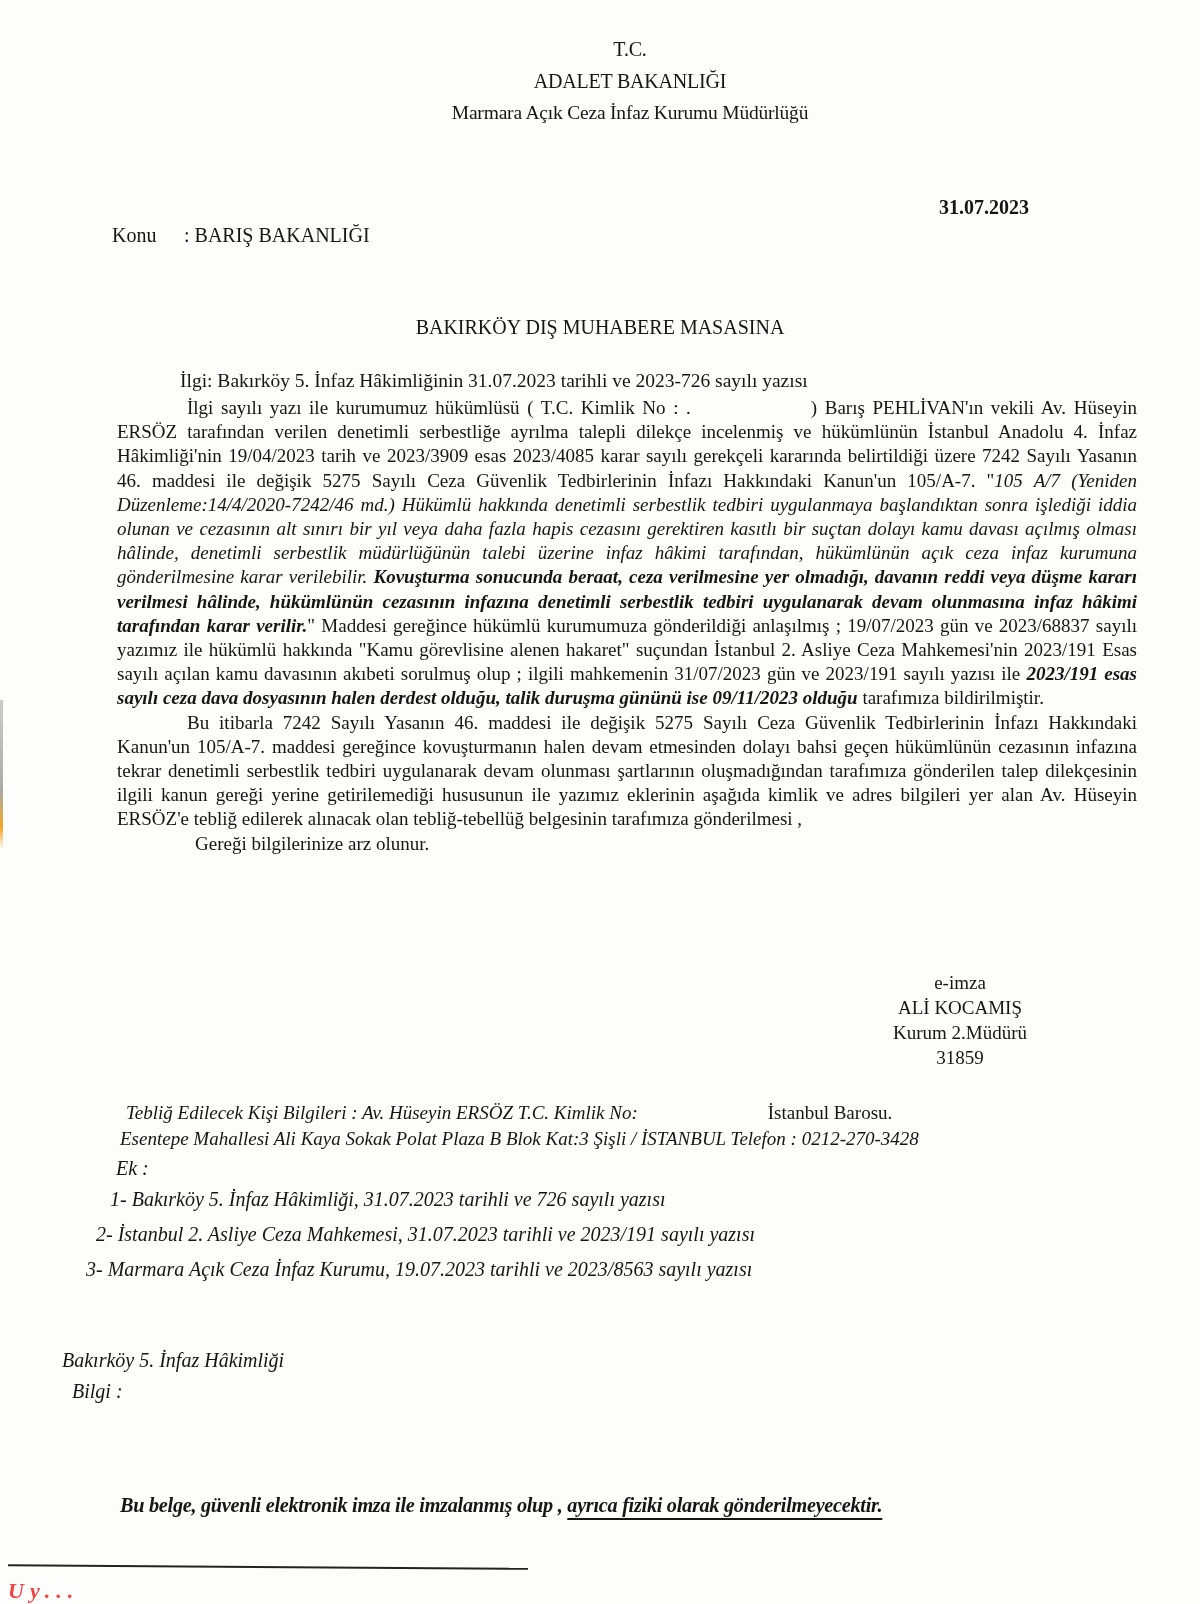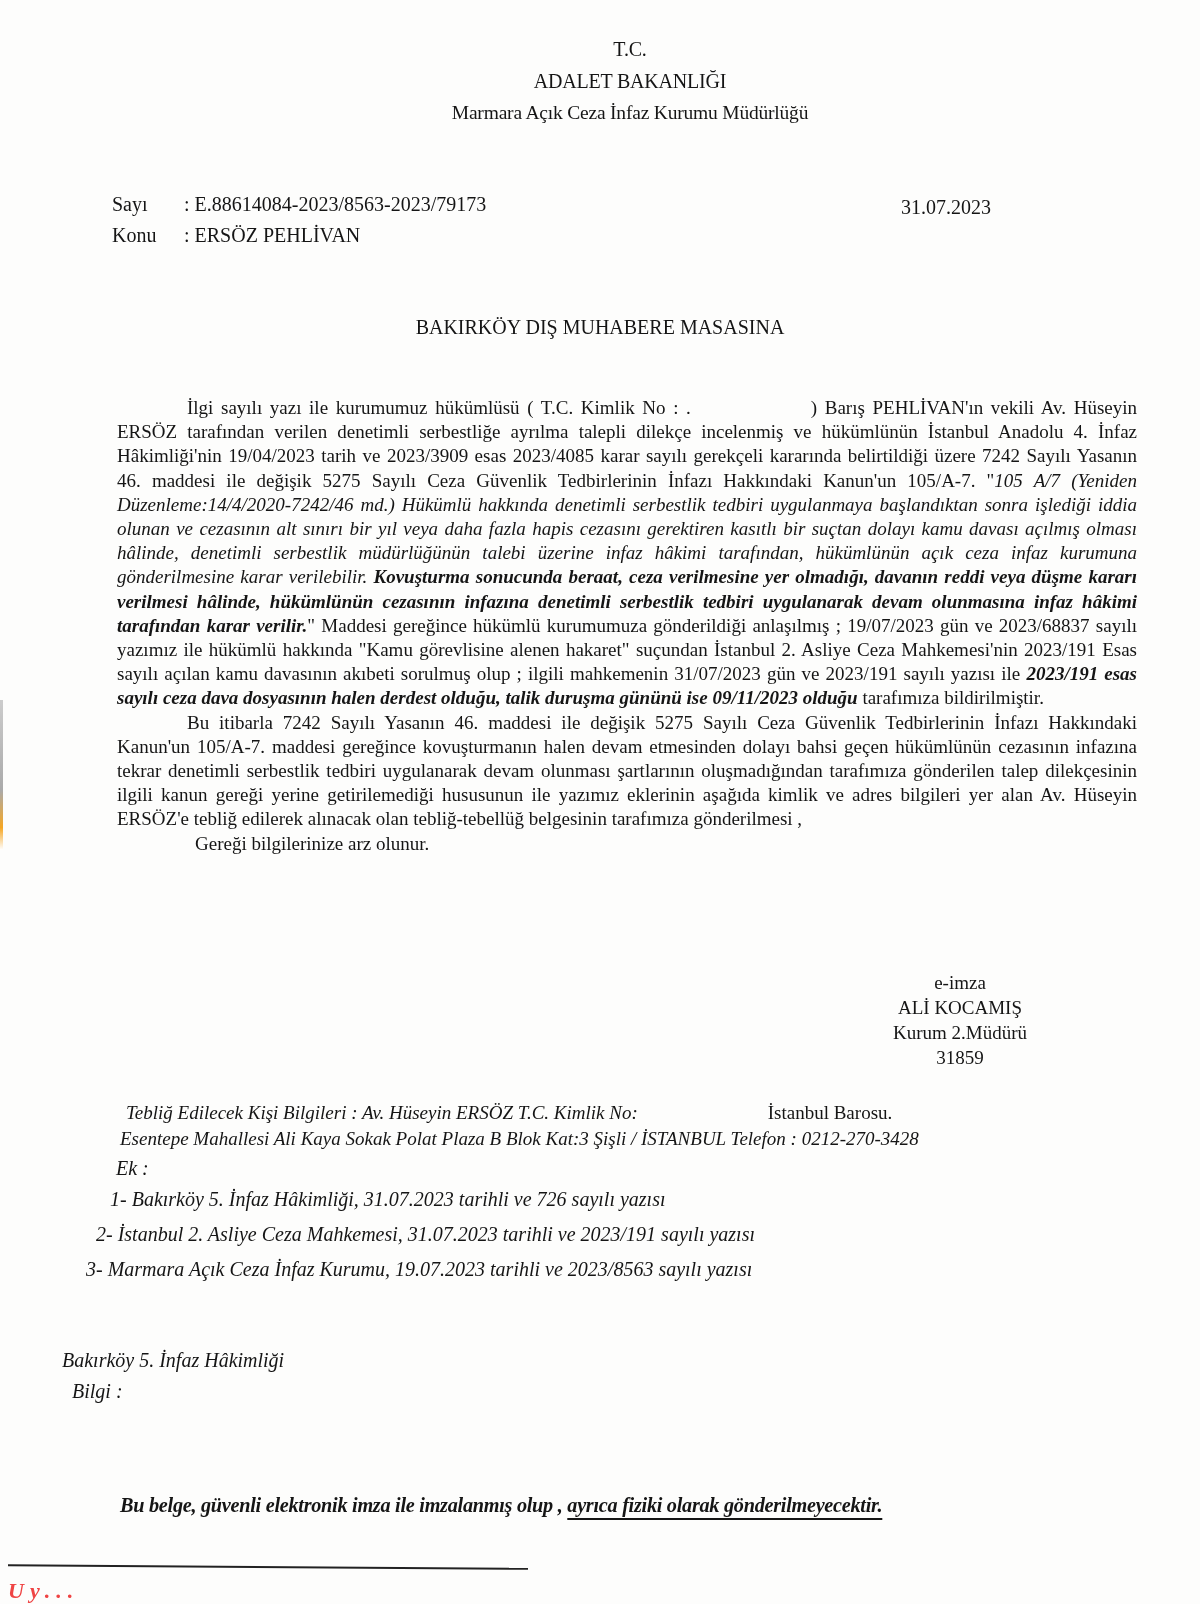--- a/index.html
+++ b/index.html
@@ -46,29 +46,27 @@
 </head>
 <body>
 
 <div class="page">
   <div class="left-edge"></div>
 
   <div class="abs hdr tc">T.C.</div>
   <div class="abs hdr ab">ADALET BAKANLIĞI</div>
   <div class="abs hdr mk">Marmara Açık Ceza İnfaz Kurumu Müdürlüğü</div>
 
-  <div class="abs meta" style="top:193px; left:112px;">
-    <span class="lbl">Sayı</span><span>: E.88614084-2023/8563-2023/79173</span>
+  <div class="abs meta" style="top:224px; left:112px;">
+    <span class="lbl">Konu</span><span>: BARIŞ BAKANLIĞI</span>
   </div>
-  <div class="abs meta" style="top:224px; left:112px;">
-    <span class="lbl">Konu</span><span>: ERSÖZ PEHLİVAN</span>
-  </div>
-  <div class="abs meta" style="top:196px; left:901px;">31.07.2023</div>
+  <div class="abs meta" style="top:196px; left:939px;font-weight:bold;">31.07.2023</div>
 
   <div class="abs addr">BAKIRKÖY DIŞ MUHABERE MASASINA</div>
+  <div class="abs ilgi">İlgi: Bakırköy 5. İnfaz Hâkimliğinin 31.07.2023 tarihli ve 2023-726 sayılı yazısı</div>
 
   <div class="body-text">
     <p><span>İlgi sayılı yazı ile kurumumuz hükümlüsü ( T.C. Kimlik No : .</span><span class="redact"></span><span>) Barış PEHLİVAN'ın vekili Av. Hüseyin ERSÖZ tarafından verilen denetimli serbestliğe ayrılma talepli dilekçe incelenmiş ve hükümlünün İstanbul Anadolu 4. İnfaz Hâkimliği'nin 19/04/2023 tarih ve 2023/3909 esas 2023/4085 karar sayılı gerekçeli kararında belirtildiği üzere 7242 Sayılı Yasanın 46. maddesi ile değişik 5275 Sayılı Ceza Güvenlik Tedbirlerinin İnfazı Hakkındaki Kanun'un 105/A-7. "</span><span class="i">105 A/7 (Yeniden Düzenleme:14/4/2020-7242/46 md.) Hükümlü hakkında denetimli serbestlik tedbiri uygulanmaya başlandıktan sonra işlediği iddia olunan ve cezasının alt sınırı bir yıl veya daha fazla hapis cezasını gerektiren kasıtlı bir suçtan dolayı kamu davası açılmış olması hâlinde, denetimli serbestlik müdürlüğünün talebi üzerine infaz hâkimi tarafından, hükümlünün açık ceza infaz kurumuna gönderilmesine karar verilebilir.</span><span class="bi"> Kovuşturma sonucunda beraat, ceza verilmesine yer olmadığı, davanın reddi veya düşme kararı verilmesi hâlinde, hükümlünün cezasının infazına denetimli serbestlik tedbiri uygulanarak devam olunmasına infaz hâkimi tarafından karar verilir.</span><span>" Maddesi gereğince hükümlü kurumumuza gönderildiği anlaşılmış ; 19/07/2023 gün ve 2023/68837 sayılı yazımız ile hükümlü hakkında "Kamu görevlisine alenen hakaret" suçundan İstanbul 2. Asliye Ceza Mahkemesi'nin 2023/191 Esas sayılı açılan kamu davasının akıbeti sorulmuş olup ; ilgili mahkemenin 31/07/2023 gün ve 2023/191 sayılı yazısı ile </span><span class="bi">2023/191 esas sayılı ceza dava dosyasının halen derdest olduğu, talik duruşma gününü ise 09/11/2023 olduğu</span><span> tarafımıza bildirilmiştir.</span></p>
     <p>Bu itibarla 7242 Sayılı Yasanın 46. maddesi ile değişik 5275 Sayılı Ceza Güvenlik Tedbirlerinin İnfazı Hakkındaki Kanun'un 105/A-7. maddesi gereğince kovuşturmanın halen devam etmesinden dolayı bahsi geçen hükümlünün cezasının infazına tekrar denetimli serbestlik tedbiri uygulanarak devam olunması şartlarının oluşmadığından tarafımıza gönderilen talep dilekçesinin ilgili kanun gereği yerine getirilemediği hususunun ile yazımız eklerinin aşağıda kimlik ve adres bilgileri yer alan Av. Hüseyin ERSÖZ'e tebliğ edilerek alınacak olan tebliğ-tebellüğ belgesinin tarafımıza gönderilmesi ,</p>
     <p class="closing">Gereği bilgilerinize arz olunur.</p>
   </div>
 
   <div class="sig" style="top:970px;">
     <div>e-imza</div>
     <div>ALİ KOCAMIŞ</div>

